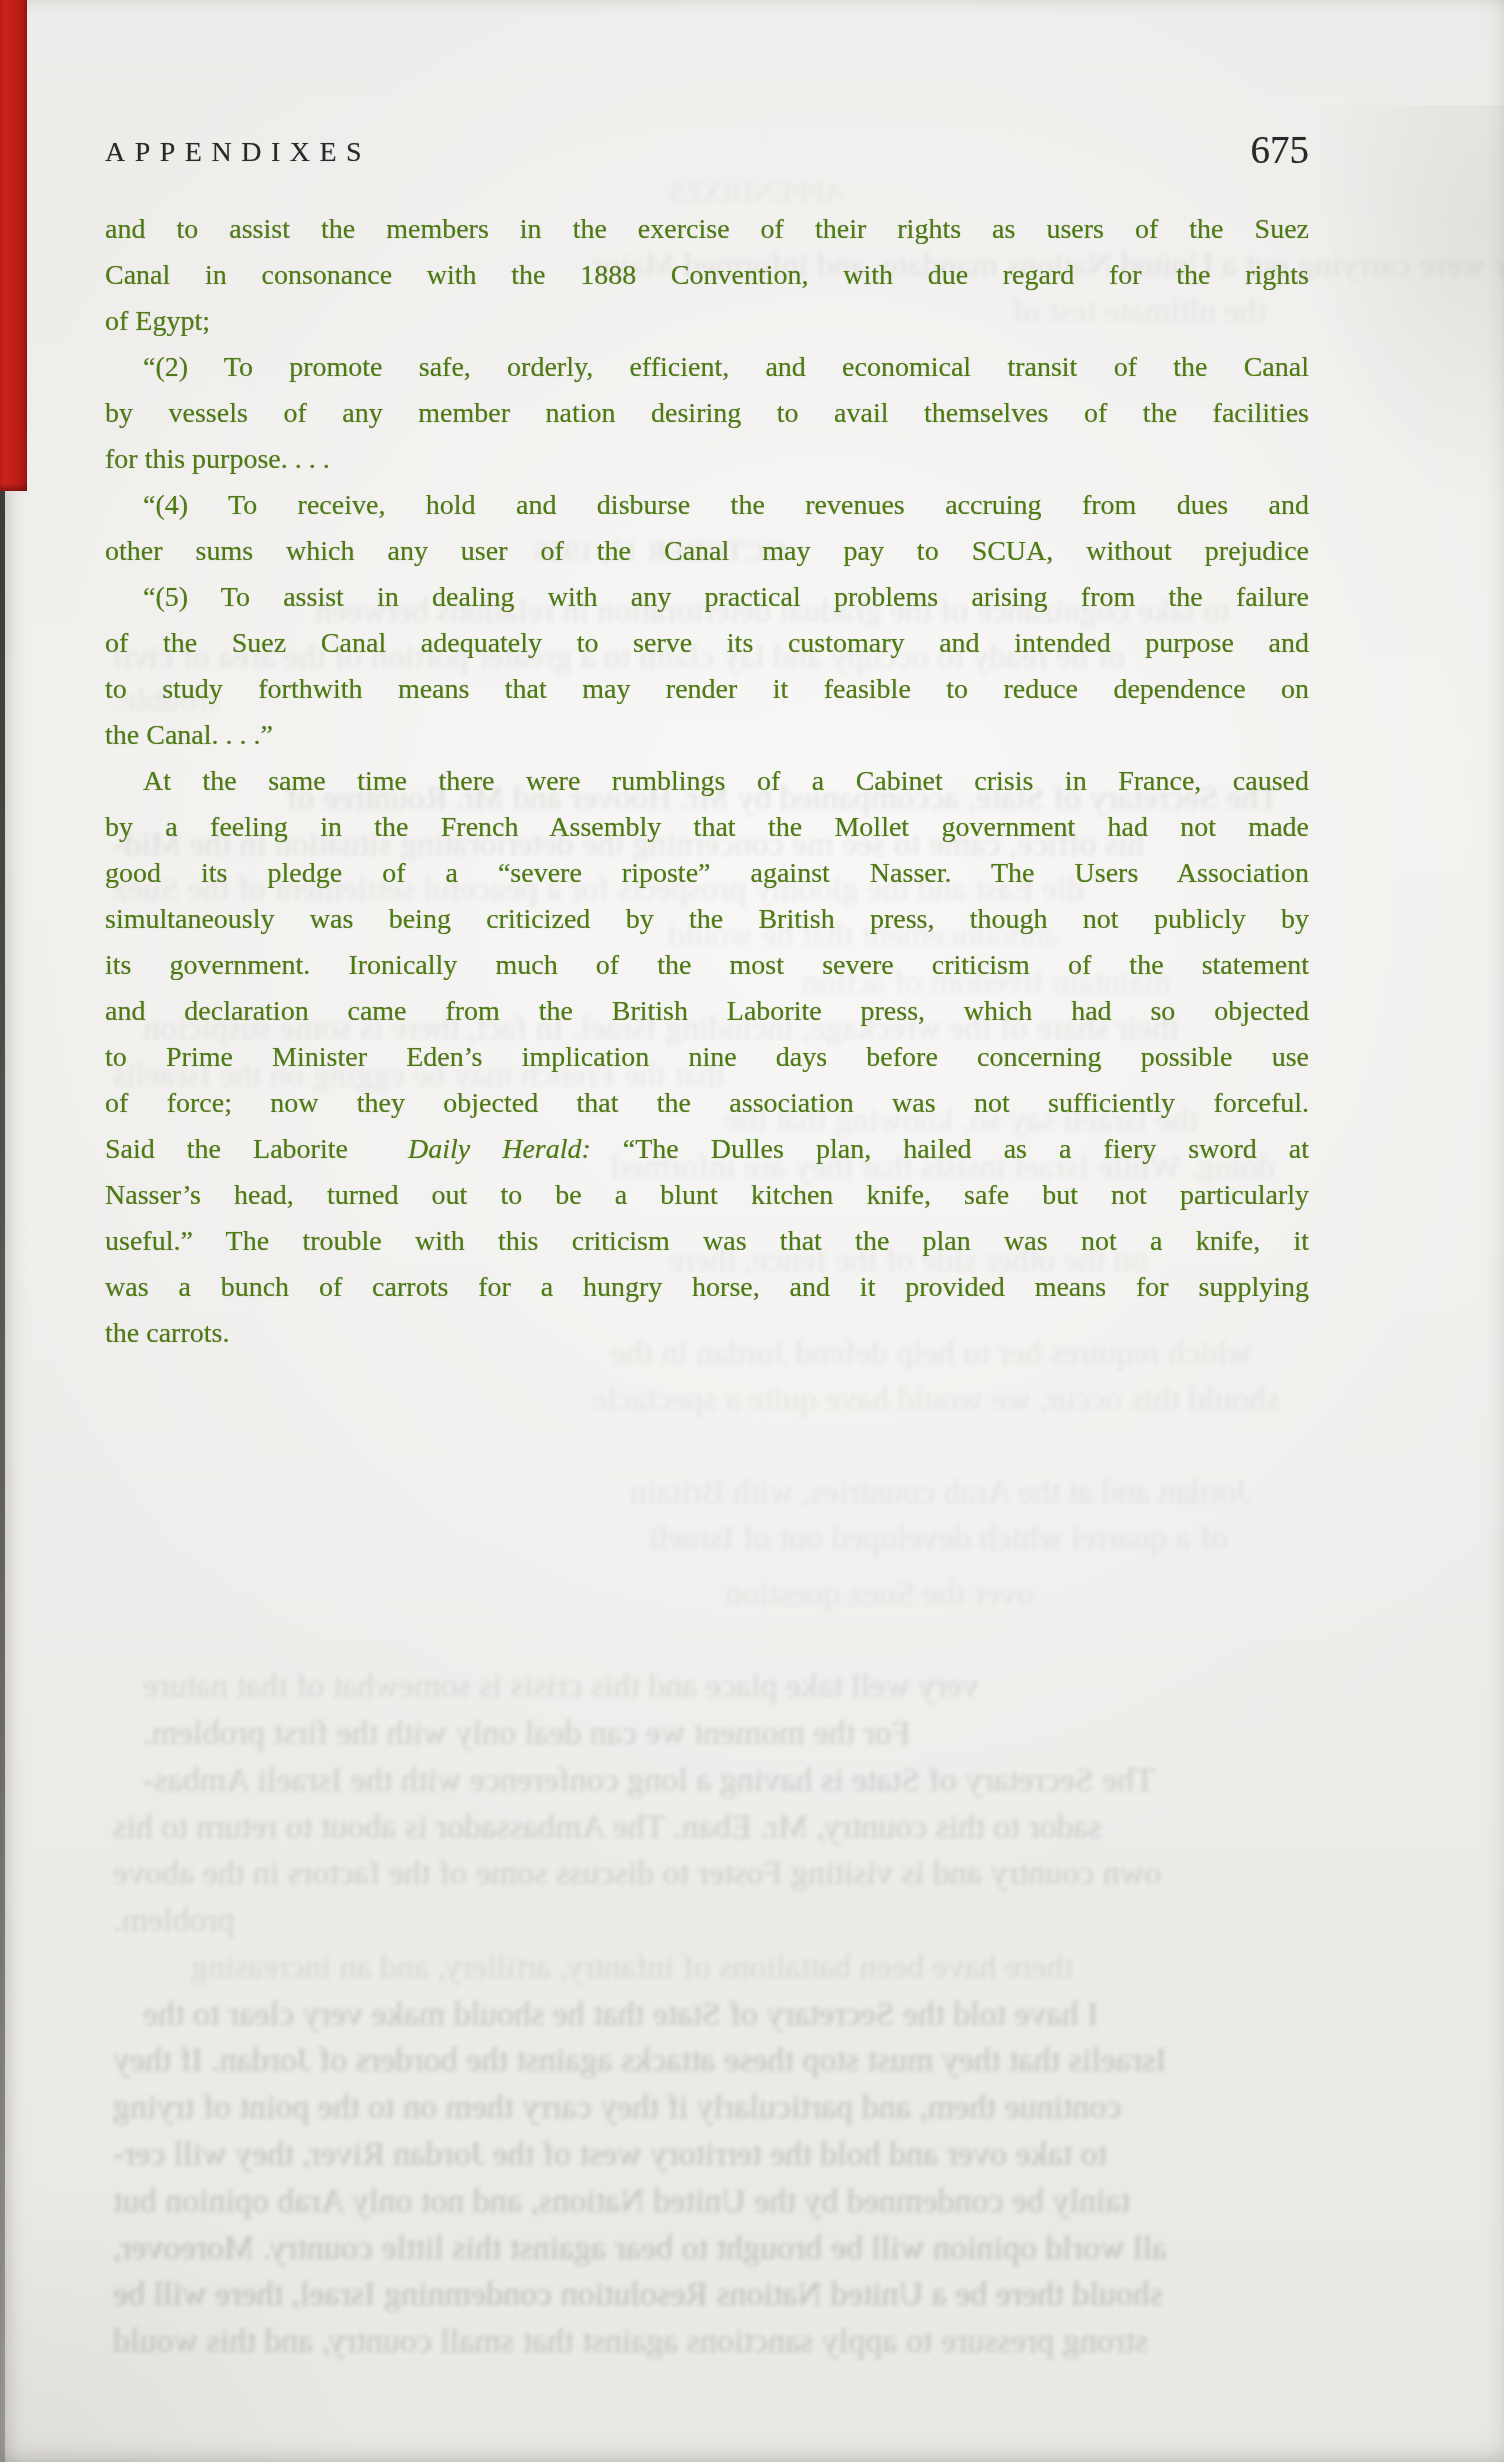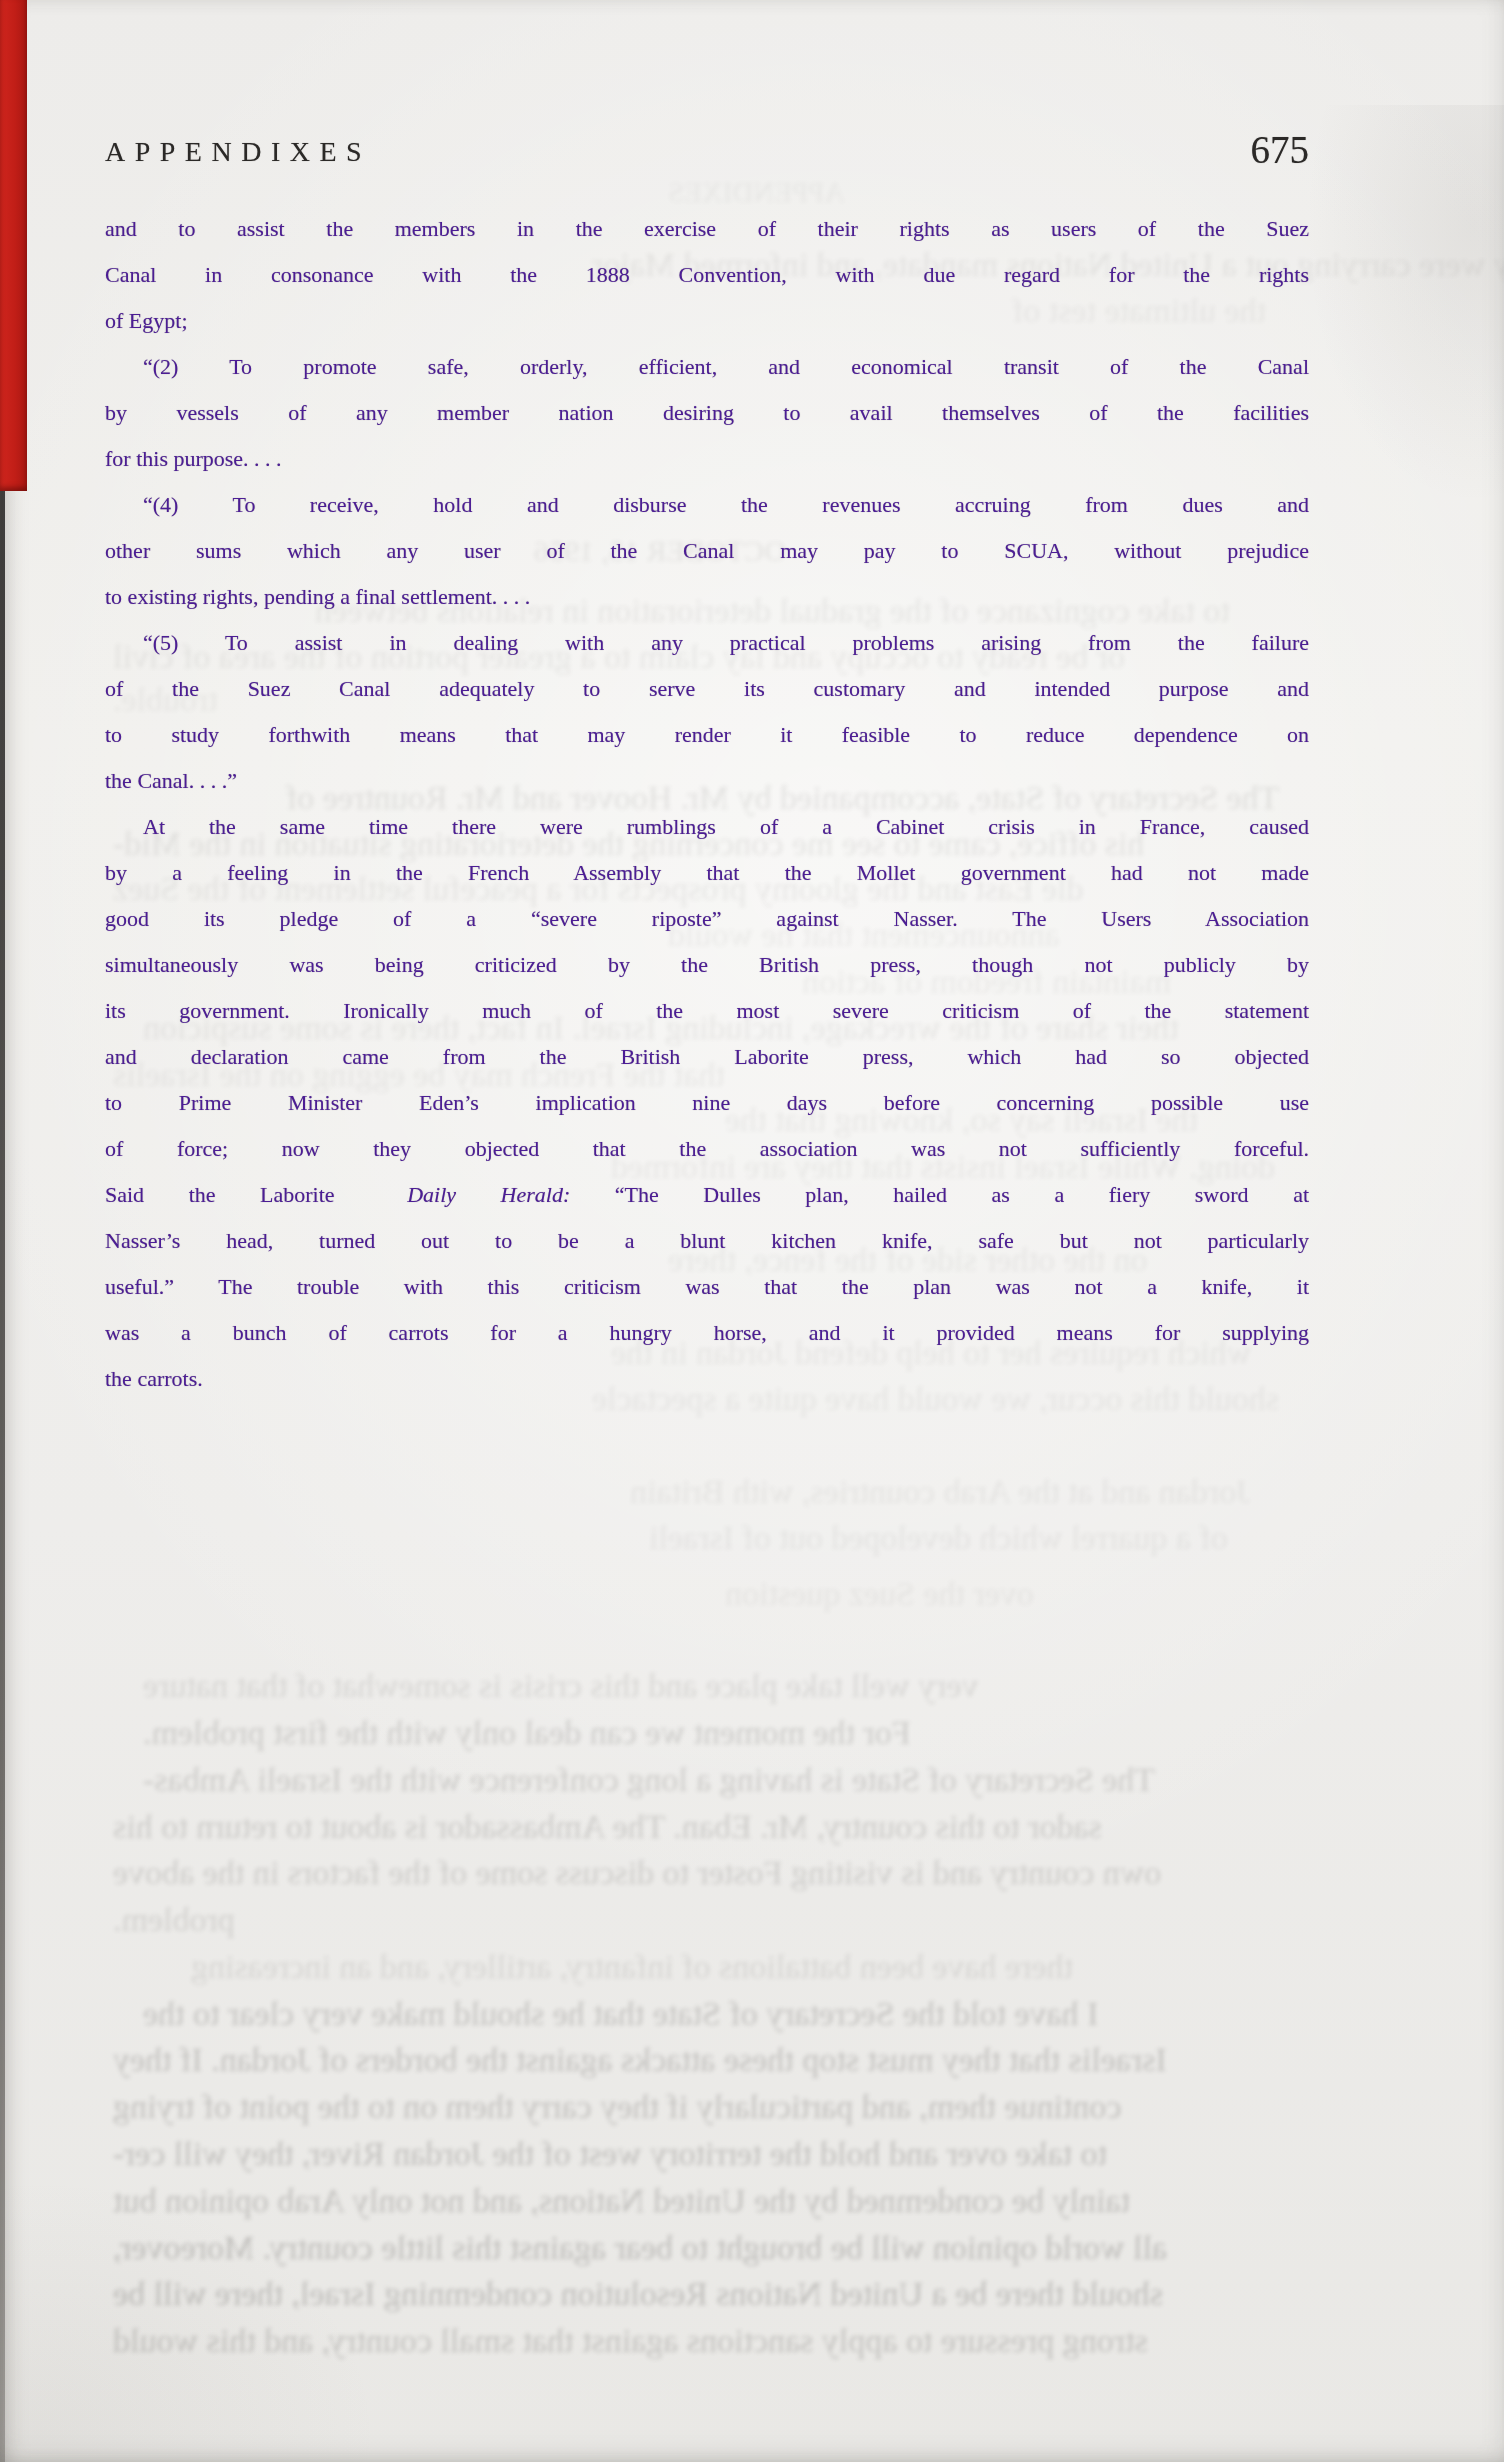--- a/index.html
+++ b/index.html
@@ -43,22 +43,22 @@
     position: absolute; top: 127px; left: 1204px; width: 105px;
     text-align: right;
     font-size: 39px; color: #2b2927;
     text-shadow: 0 0 1px rgba(43,41,39,0.4);
   }
   #text-column {
     position: absolute; left: 105px; top: 206px; width: 1204px;
     z-index: 3;
   }
   .text-line {
-    font-size: 22px; line-height: 46px;
-    color: #4c1d95;
+    font-size: 28px; line-height: 46px;
+    color: #4d7c0f;
     text-align: justify;
     text-align-last: justify;
     text-shadow: 0 0 1px rgba(37,35,33,0.38);
   }
   .text-line.lastline { text-align-last: auto; }
   .text-line.indent { text-indent: 38px; }
   .text-line.gap { }
   .seg-italic { font-style: italic; margin-left: 28px; }
   #ghost-layer { position: absolute; inset: 0; z-index: 1; }
   .ghost-line {
@@ -131,21 +131,20 @@
 
 <div id="text-column">
     <div class="text-line"><span>and to assist the members in the exercise of their rights as users of the Suez</span></div>
     <div class="text-line"><span>Canal in consonance with the 1888 Convention, with due regard for the rights</span></div>
     <div class="text-line lastline"><span>of Egypt;</span></div>
     <div class="text-line indent"><span>“(2) To promote safe, orderly, efficient, and economical transit of the Canal</span></div>
     <div class="text-line"><span>by vessels of any member nation desiring to avail themselves of the facilities</span></div>
     <div class="text-line lastline"><span>for this purpose. . . .</span></div>
     <div class="text-line indent gap"><span>“(4) To receive, hold and disburse the revenues accruing from dues and</span></div>
     <div class="text-line"><span>other sums which any user of the Canal may pay to SCUA, without prejudice</span></div>
-    <div class="text-line lastline"><span>to existing rights, pending a final settlement. . . .</span></div>
     <div class="text-line indent gap"><span>“(5) To assist in dealing with any practical problems arising from the failure</span></div>
     <div class="text-line"><span>of the Suez Canal adequately to serve its customary and intended purpose and</span></div>
     <div class="text-line"><span>to study forthwith means that may render it feasible to reduce dependence on</span></div>
     <div class="text-line lastline"><span>the Canal. . . .”</span></div>
     <div class="text-line indent"><span>At the same time there were rumblings of a Cabinet crisis in France, caused</span></div>
     <div class="text-line"><span>by a feeling in the French Assembly that the Mollet government had not made</span></div>
     <div class="text-line"><span>good its pledge of a “severe riposte” against Nasser. The Users Association</span></div>
     <div class="text-line"><span>simultaneously was being criticized by the British press, though not publicly by</span></div>
     <div class="text-line"><span>its government. Ironically much of the most severe criticism of the statement</span></div>
     <div class="text-line"><span>and declaration came from the British Laborite press, which had so objected</span></div>

